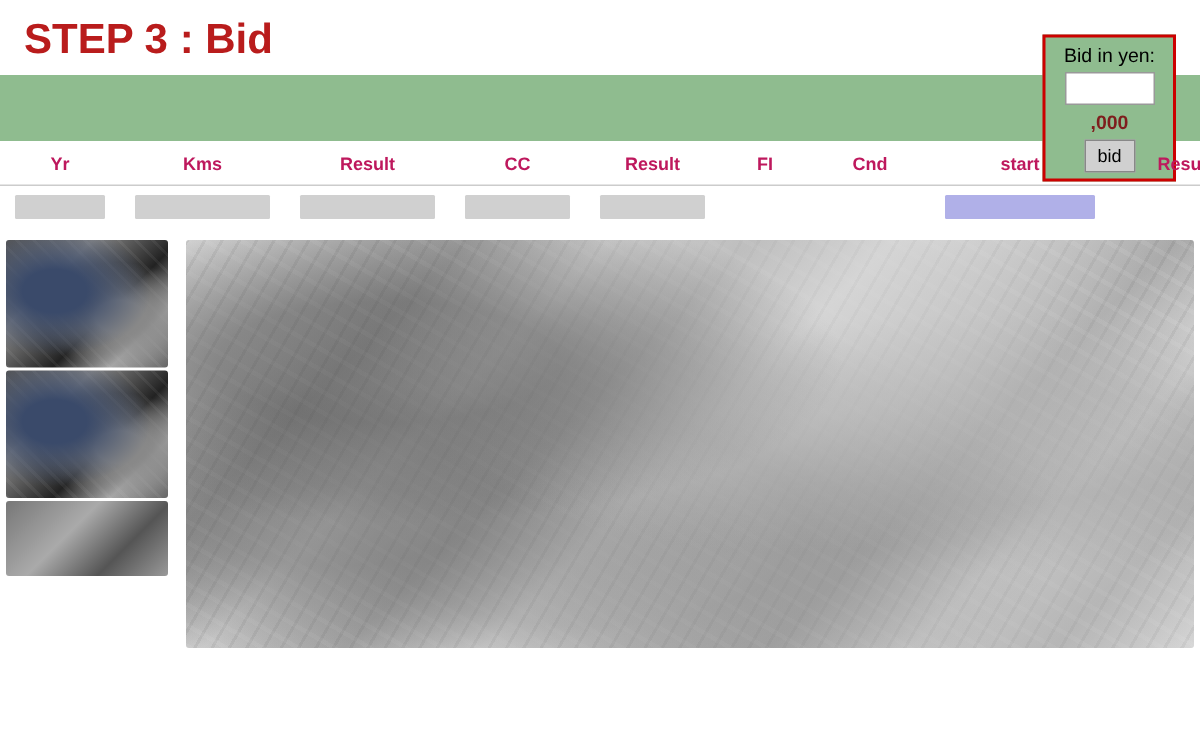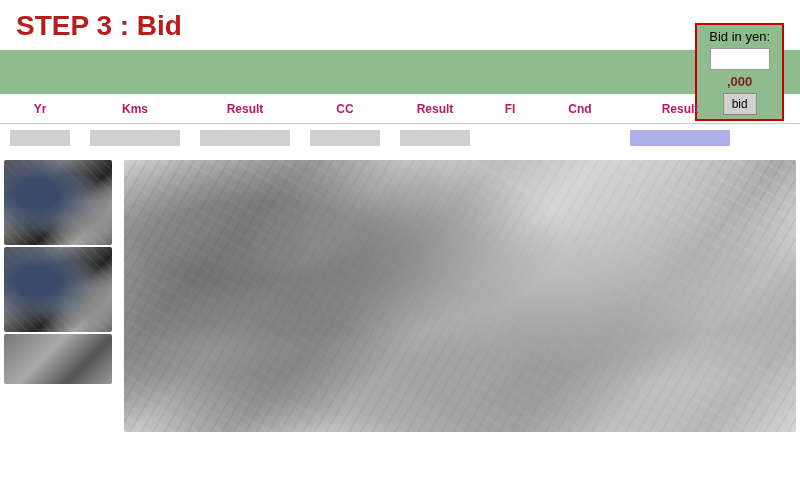--- a/index.html
+++ b/index.html
@@ -229,20 +229,21 @@
 </div>
 
 <div id="column-headers">
   <div class="col-header">Yr</div>
   <div class="col-header">Kms</div>
   <div class="col-header">Result</div>
   <div class="col-header">CC</div>
   <div class="col-header">Result</div>
   <div class="col-header">FI</div>
   <div class="col-header">Cnd</div>
+  <div class="col-header">start</div>
   <div class="col-header">Result</div>
 </div>
 
 <div id="data-row">
   <div class="data-cell">
       <div class="cell-gray"></div>
     </div>
   <div class="data-cell">
       <div class="cell-gray"></div>
     </div>

